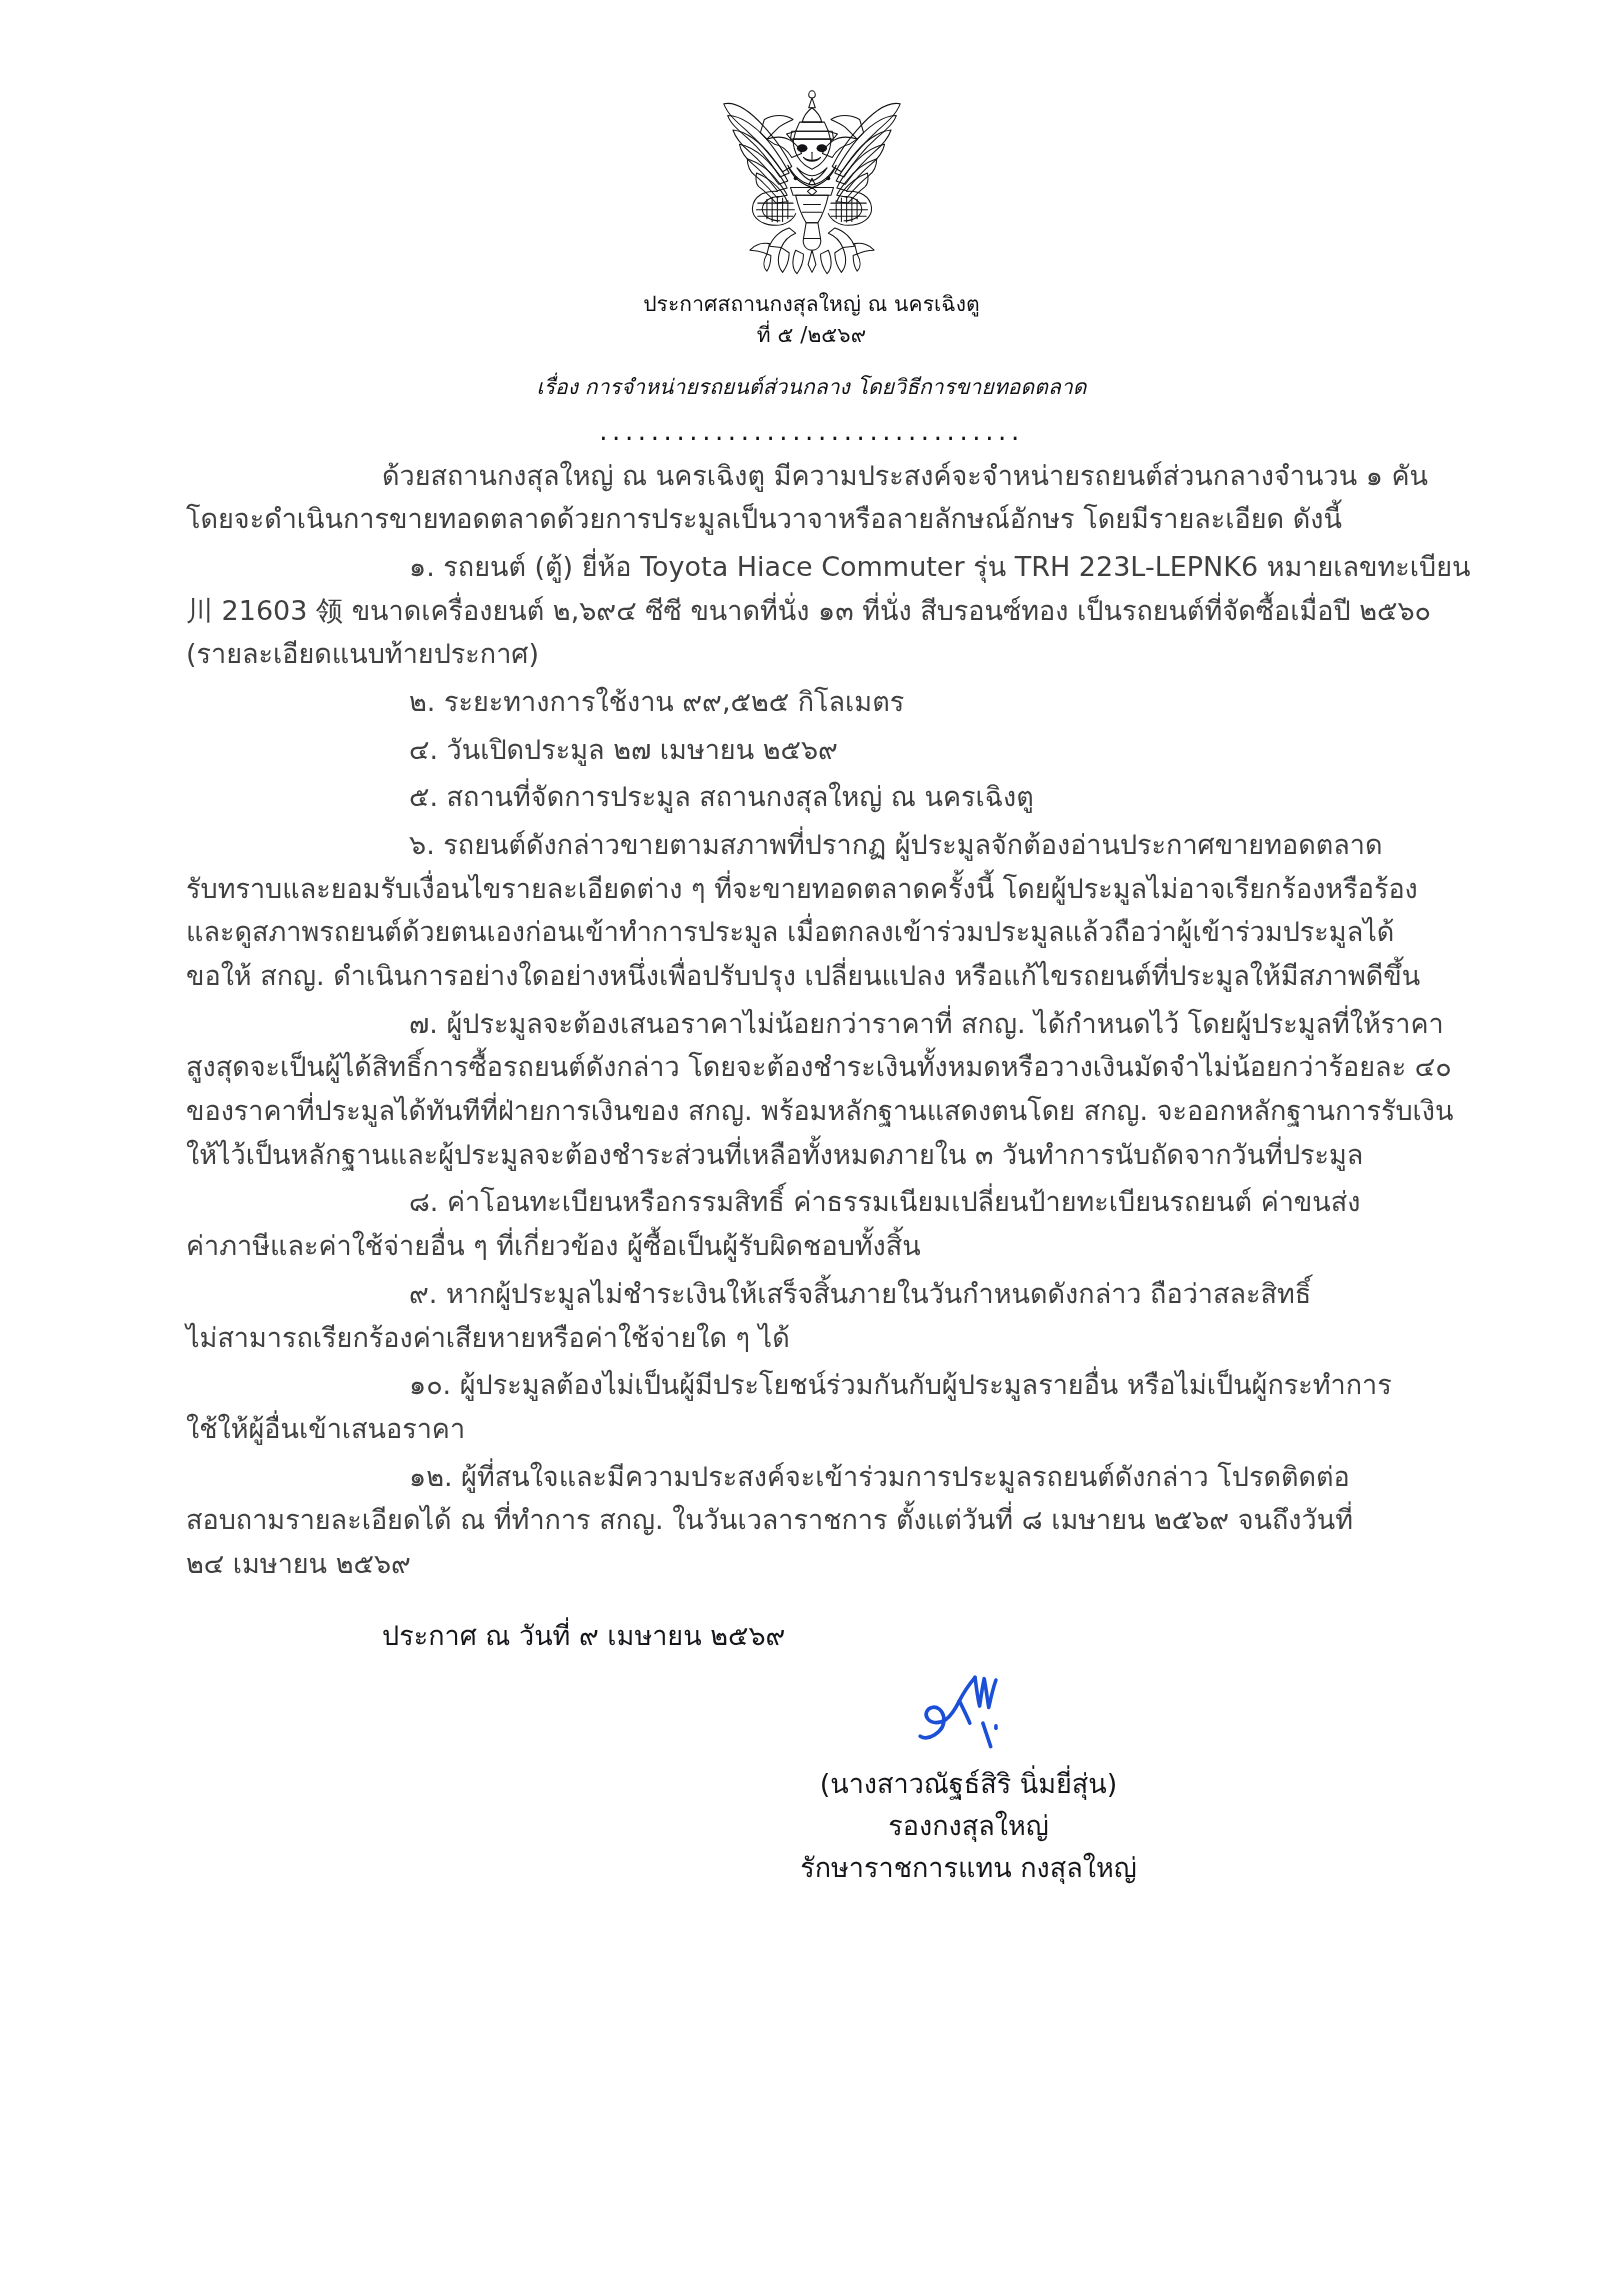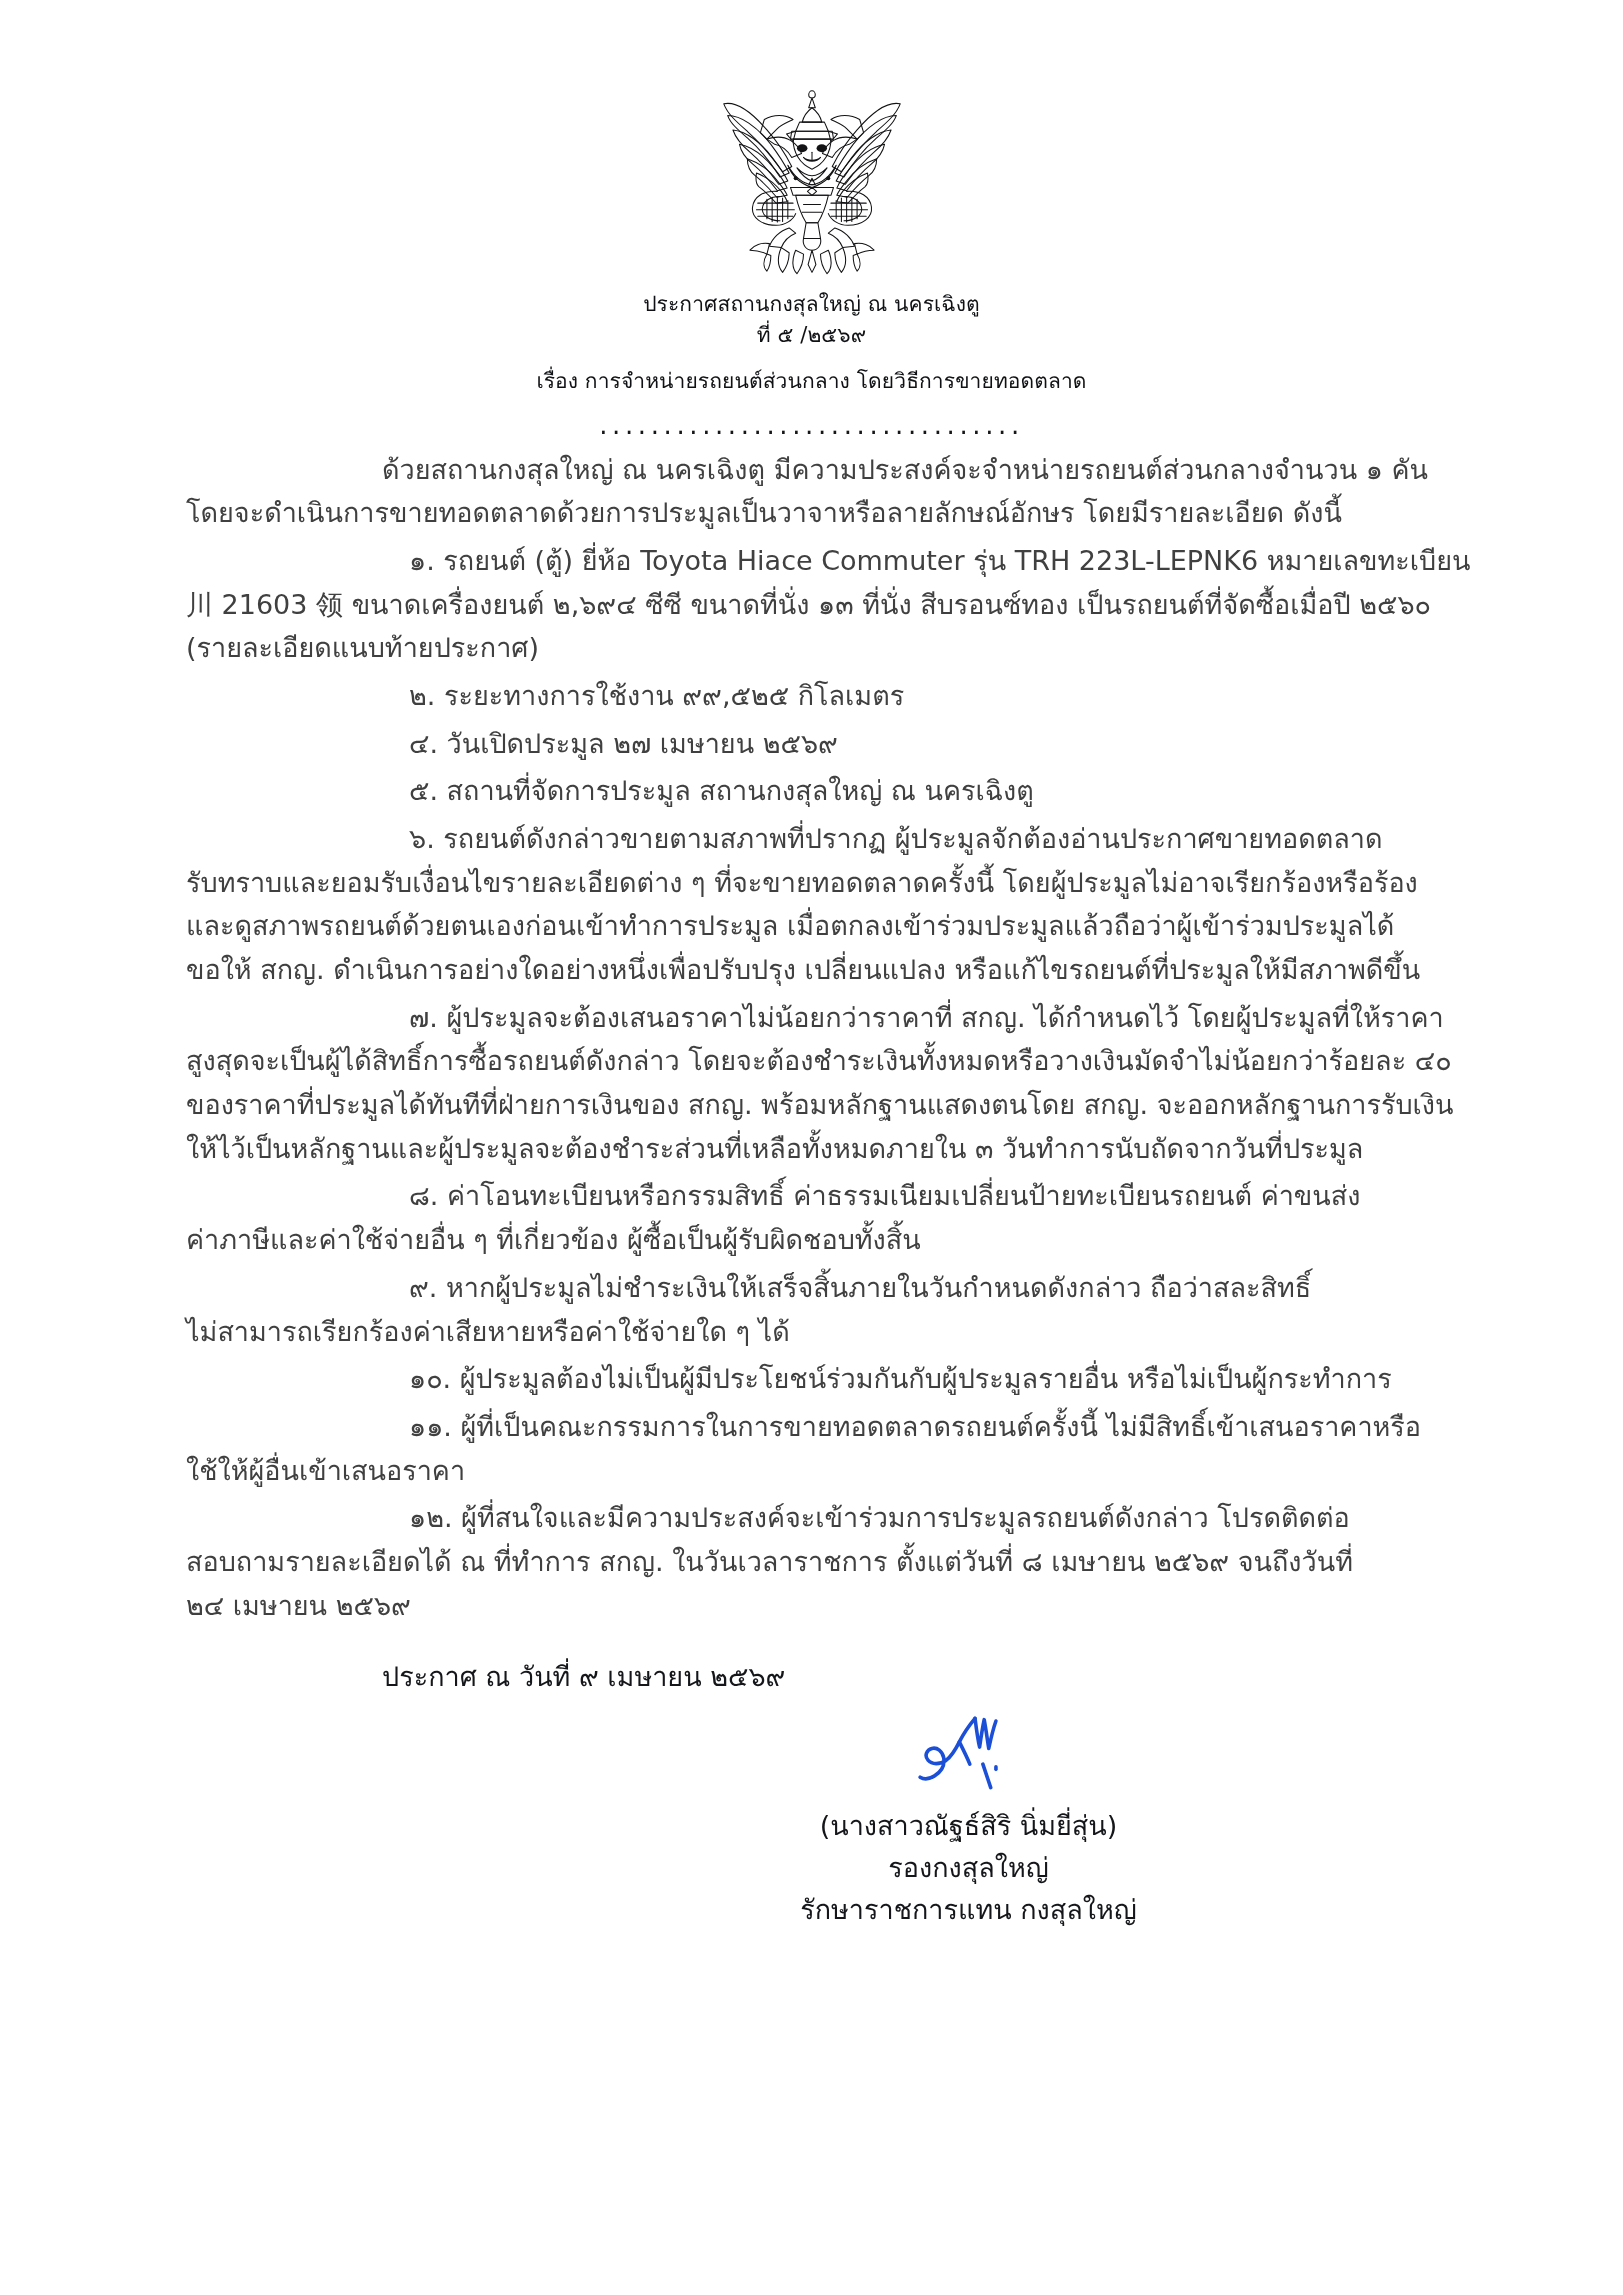--- a/index.html
+++ b/index.html
@@ -38,21 +38,22 @@
     margin-top:14.4px;
   }
   .heading .ln{
     font-size:21px;
     line-height:1.48;
     letter-spacing:0.1px;
     color:#101114;
     white-space:nowrap;
   }
   .heading .ln.subject{
-    margin-top:14px;
+    margin-top:20px;
+    font-style:italic;
   }
 
   .dots{
     text-align:center;
     margin-top:15.7px;
     font-size:26px;
     letter-spacing:4.6px;
     color:#15161a;
     line-height:1;
   }
@@ -228,21 +229,20 @@
     <p class="para">ให้ไว้เป็นหลักฐานและผู้ประมูลจะต้องชำระส่วนที่เหลือทั้งหมดภายใน ๓ วันทำการนับถัดจากวันที่ประมูล</p>
 
     <p class="para indent-xl gap">๘. ค่าโอนทะเบียนหรือกรรมสิทธิ์ ค่าธรรมเนียมเปลี่ยนป้ายทะเบียนรถยนต์ ค่าขนส่ง</p>
     <p class="para">ค่าภาษีและค่าใช้จ่ายอื่น ๆ ที่เกี่ยวข้อง ผู้ซื้อเป็นผู้รับผิดชอบทั้งสิ้น</p>
 
     <p class="para indent-xl gap">๙. หากผู้ประมูลไม่ชำระเงินให้เสร็จสิ้นภายในวันกำหนดดังกล่าว ถือว่าสละสิทธิ์</p>
     <p class="para">ไม่สามารถเรียกร้องค่าเสียหายหรือค่าใช้จ่ายใด ๆ ได้</p>
 
     <p class="para indent-xl gap">๑๐. ผู้ประมูลต้องไม่เป็นผู้มีประโยชน์ร่วมกันกับผู้ประมูลรายอื่น หรือไม่เป็นผู้กระทำการ</p>
 
-    <p class="para indent-xl gap">๑๑. ผู้ที่เป็นคณะกรรมการในการขายทอดตลาดรถยนต์ครั้งนี้ ไม่มีสิทธิ์เข้าเสนอราคาหรือ</p>
     <p class="para">ใช้ให้ผู้อื่นเข้าเสนอราคา</p>
 
     <p class="para indent-xl gap">๑๒. ผู้ที่สนใจและมีความประสงค์จะเข้าร่วมการประมูลรถยนต์ดังกล่าว โปรดติดต่อ</p>
     <p class="para">สอบถามรายละเอียดได้ ณ ที่ทำการ สกญ. ในวันเวลาราชการ ตั้งแต่วันที่ ๘ เมษายน ๒๕๖๙ จนถึงวันที่</p>
     <p class="para">๒๔ เมษายน ๒๕๖๙</p>
   </div>
 
   <div class="closing">
     <p class="date-line">ประกาศ ณ วันที่ ๙ เมษายน ๒๕๖๙</p>
 

